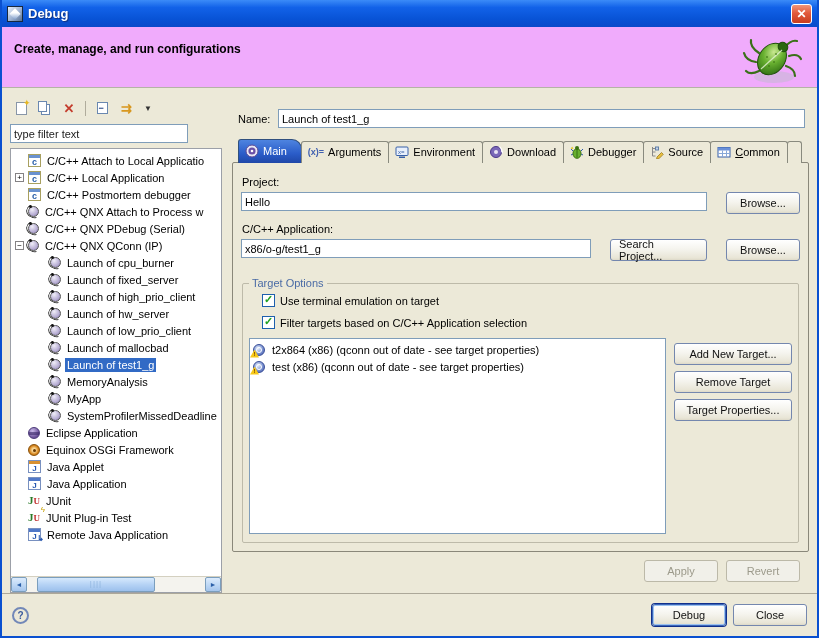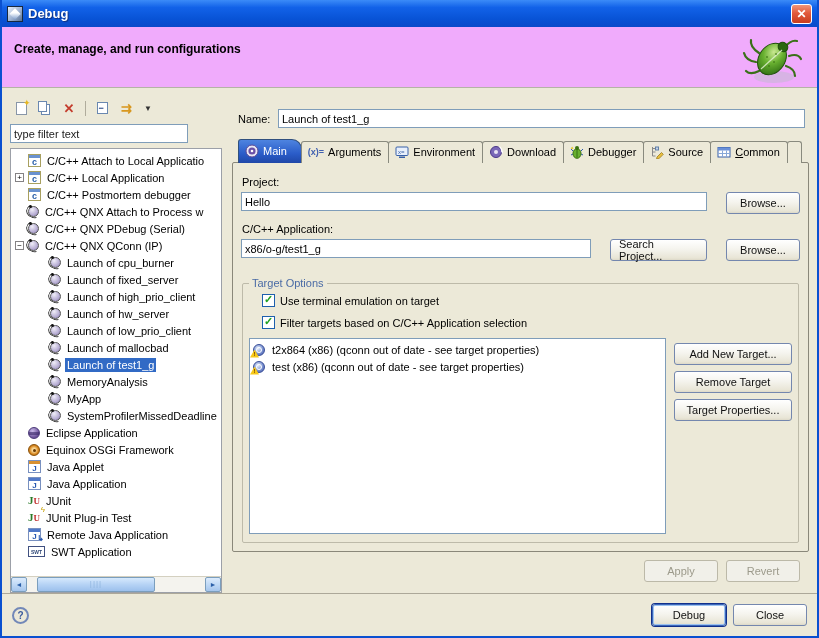--- a/index.html
+++ b/index.html
@@ -363,27 +363,20 @@
               </span>
               <span class="tlab">JUnit Plug-in Test</span>
             </div>
             <div class="trow lvl1">
               <span class="exp none"></span>
               <span class="tico">
                 <span class="ic ic-win">J<span class="ic-rarrow">↳</span></span>
               </span>
               <span class="tlab">Remote Java Application</span>
             </div>
-            <div class="trow lvl1">
-              <span class="exp none"></span>
-              <span class="tico">
-                <span class="ic ic-swt">SWT</span>
-              </span>
-              <span class="tlab">SWT Application</span>
-            </div>
           </div>
         <div class="hscroll">
           <div class="sb-btn">◄</div>
           <div class="sb-track">
             <div class="sb-thumb"></div>
           </div>
           <div class="sb-btn">►</div>
         </div>
       </div>
     </div>

